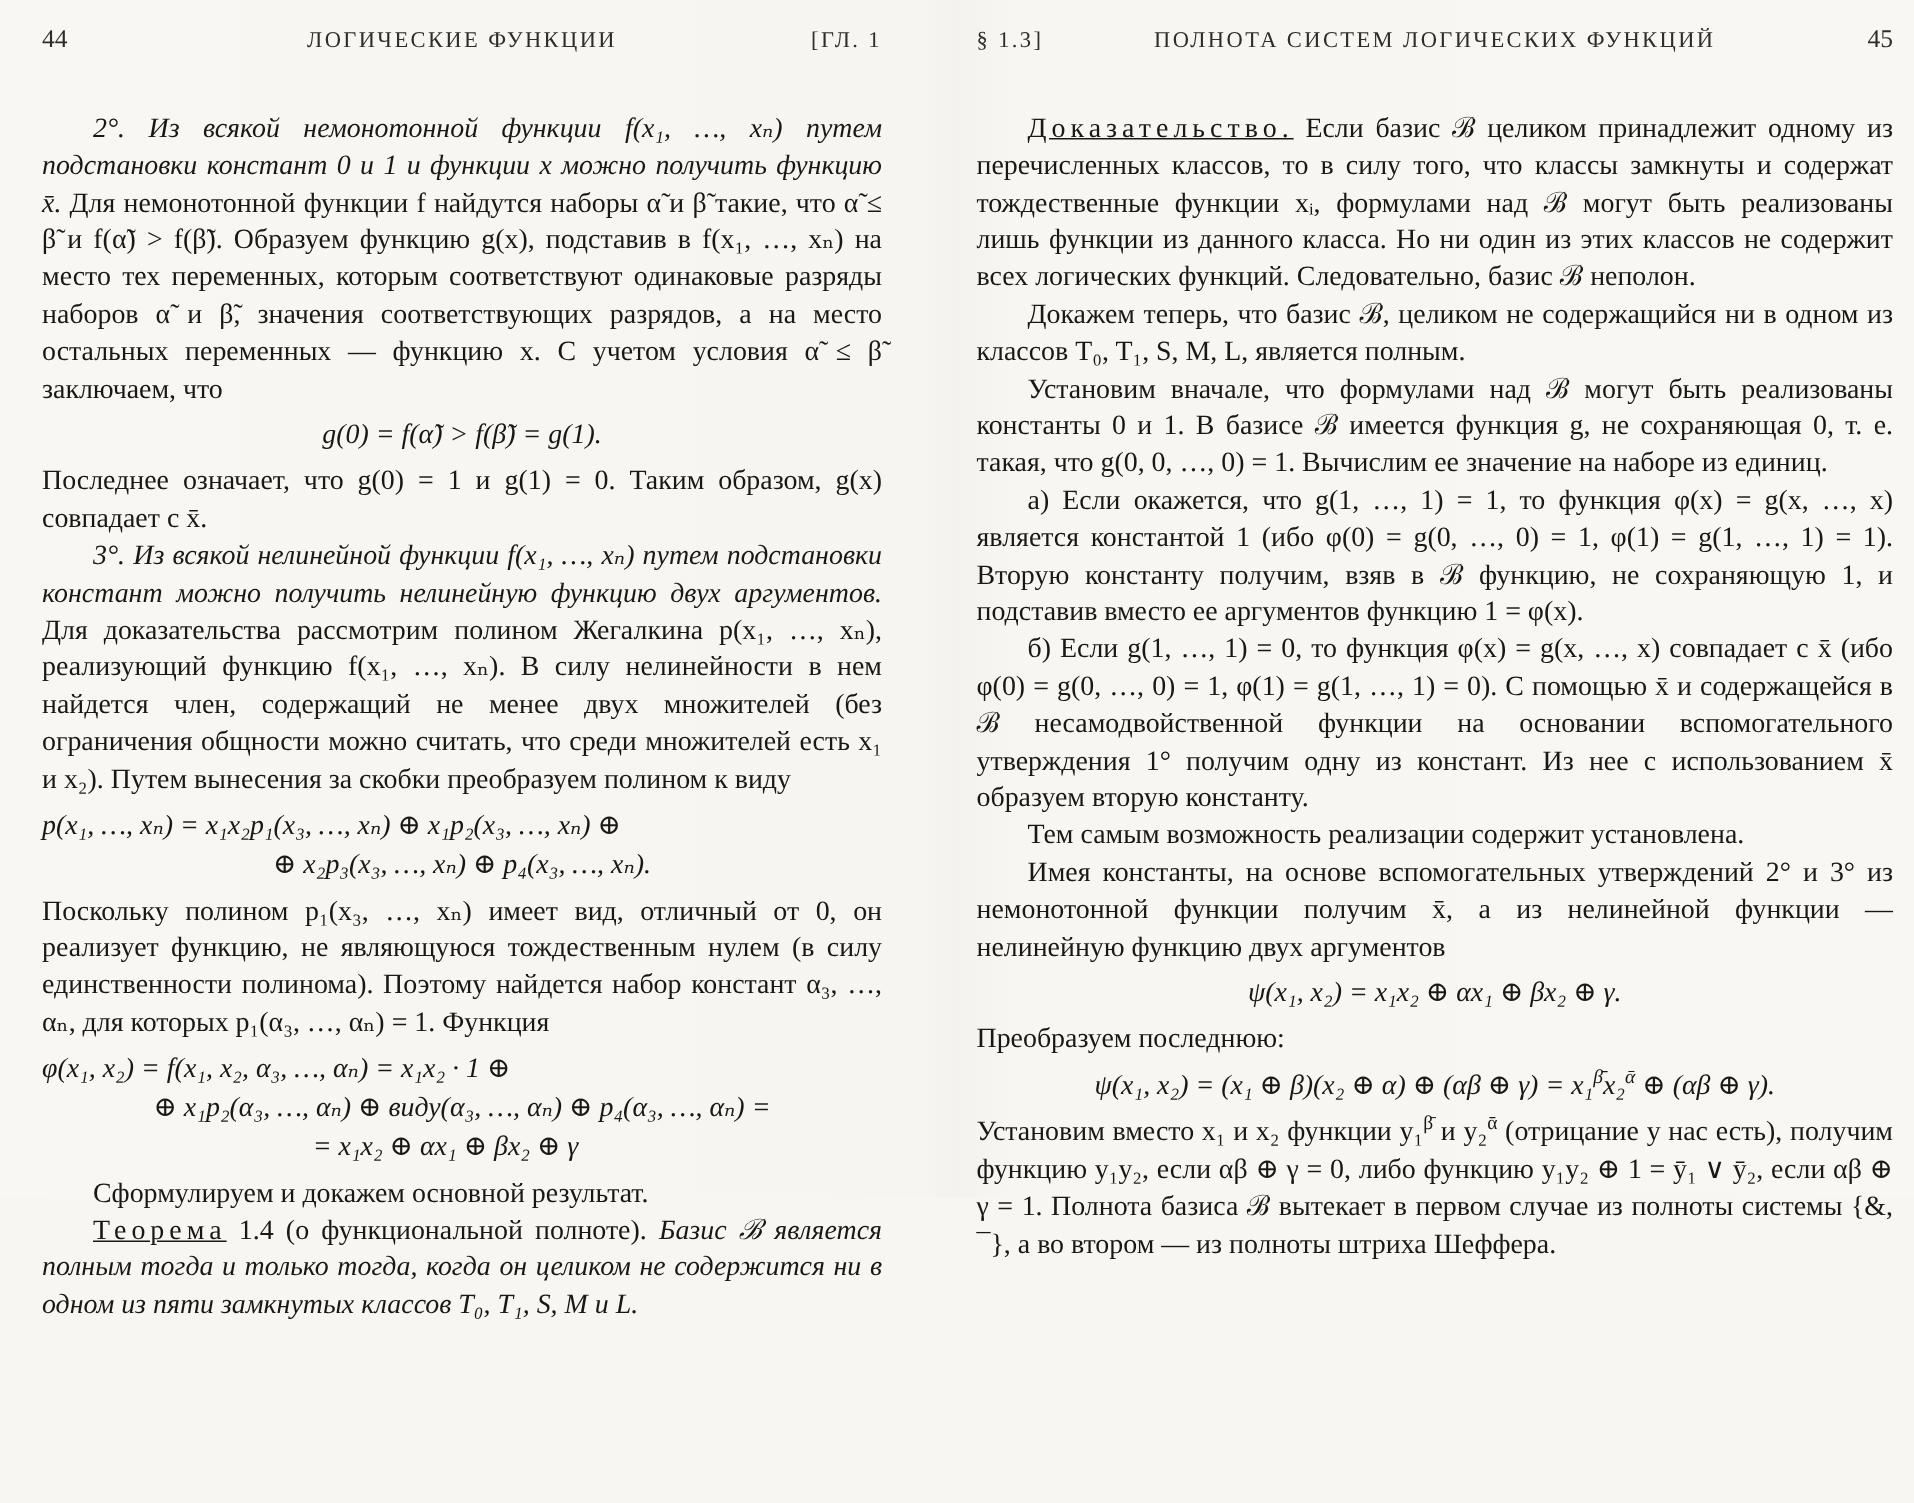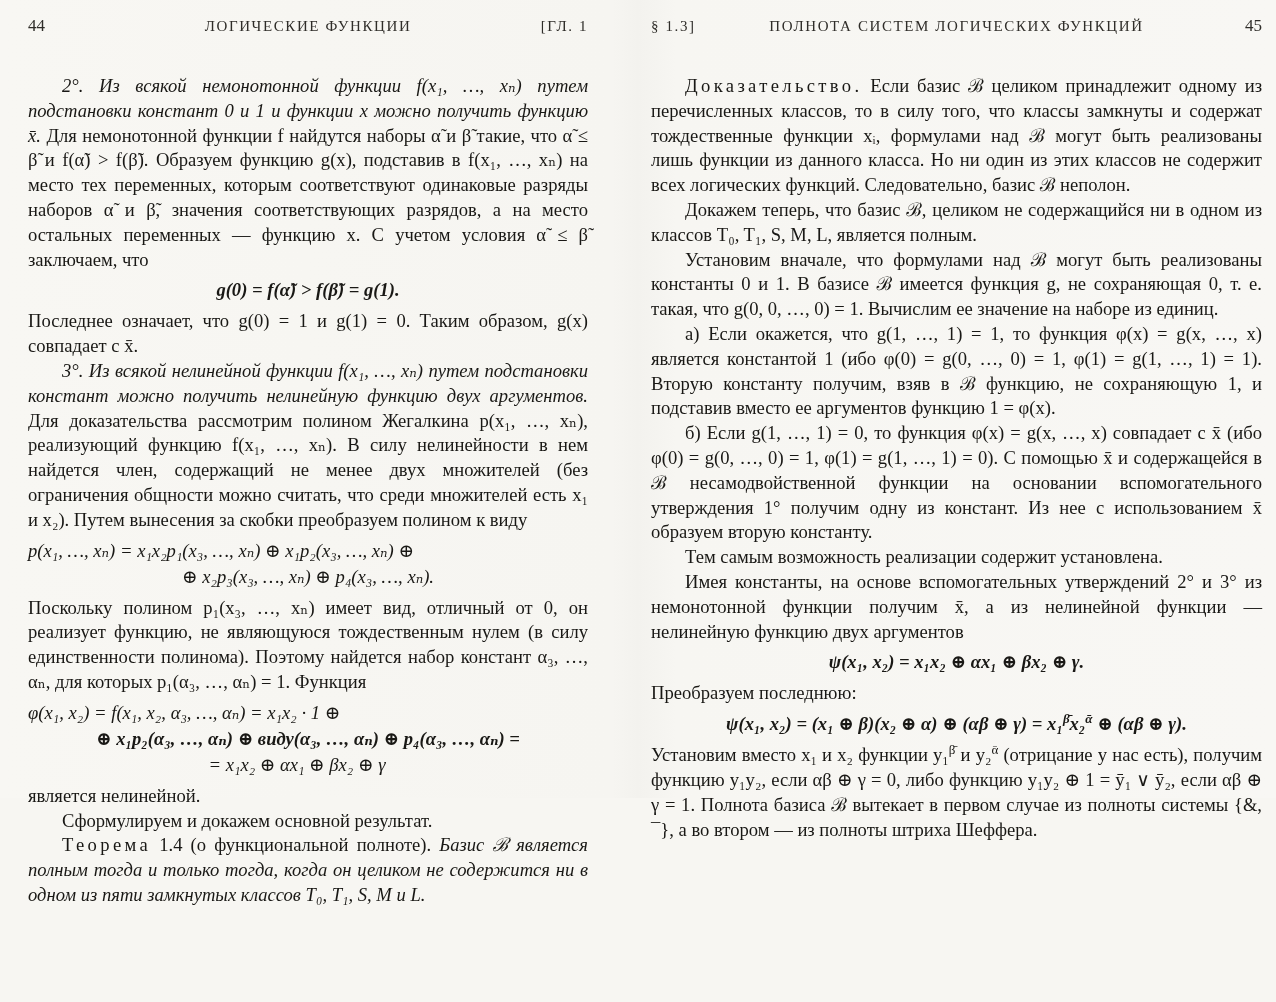--- a/index.html
+++ b/index.html
@@ -41,26 +41,26 @@
     font-size:18.6px;
     line-height:24.8px;
     text-align:justify;
     color:#191815;
   }
   .para{margin:0;}
   .para.indent{text-indent:34px;}
 
   .formula{margin:5px 0 6px;font-style:italic;}
   .fline{line-height:26px;}
-  .fline.center{text-align:center;font-weight:bold;}
+  .fline.center{text-align:center;}
   .fline.left{text-align:left;}
   .fline.right{text-align:center;}
 
   .it{font-style:italic;}
-  .sp{letter-spacing:0.18em;}
+  .sp{letter-spacing:0.18em;text-decoration:underline;}
   sup{font-size:0.7em;line-height:0;}
 </style>
 </head>
 <body>
 
 <div class="spread">
 
   <section class="page left">
     <header class="pagehead">
       <span class="h-side pnum">44</span>
@@ -77,21 +77,20 @@
         <div class="formula">
           <div class="fline left"><span>p(x₁, …, xₙ) = x₁x₂p₁(x₃, …, xₙ) ⊕ x₁p₂(x₃, …, xₙ) ⊕</span></div>
           <div class="fline right"><span>⊕ x₂p₃(x₃, …, xₙ) ⊕ p₄(x₃, …, xₙ).</span></div>
         </div>
         <p class="para"><span>Поскольку полином p₁(x₃, …, xₙ) имеет вид, отличный от 0, он реализует функцию, не являющуюся тождественным нулем (в силу единственности полинома). Поэтому найдется набор констант α₃, …, αₙ, для которых p₁(α₃, …, αₙ) = 1. Функция</span></p>
         <div class="formula">
           <div class="fline left"><span>φ(x₁, x₂) = f(x₁, x₂, α₃, …, αₙ) = x₁x₂ · 1 ⊕</span></div>
           <div class="fline center"><span>⊕ x₁p₂(α₃, …, αₙ) ⊕ виду(α₃, …, αₙ) ⊕ p₄(α₃, …, αₙ) =</span></div>
           <div class="fline right" style="padding-right: 22px;"><span>= x₁x₂ ⊕ αx₁ ⊕ βx₂ ⊕ γ</span></div>
         </div>
-        <p class="para"><span>является нелинейной.</span></p>
         <p class="para indent"><span>Сформулируем и докажем основной результат.</span></p>
         <p class="para indent"><span class="sp">Теорема</span><span> 1.4 (о функциональной полноте). </span><span class="it">Базис ℬ является полным тогда и только тогда, когда он целиком не содержится ни в одном из пяти замкнутых классов T₀, T₁, S, M и L.</span></p>
       </div>
   </section>
 
   <section class="page right">
     <header class="pagehead">
       <span class="h-side">§ 1.3]</span>
       <span class="h-center">ПОЛНОТА СИСТЕМ ЛОГИЧЕСКИХ ФУНКЦИЙ</span>
       <span class="h-side h-right pnum">45</span>

